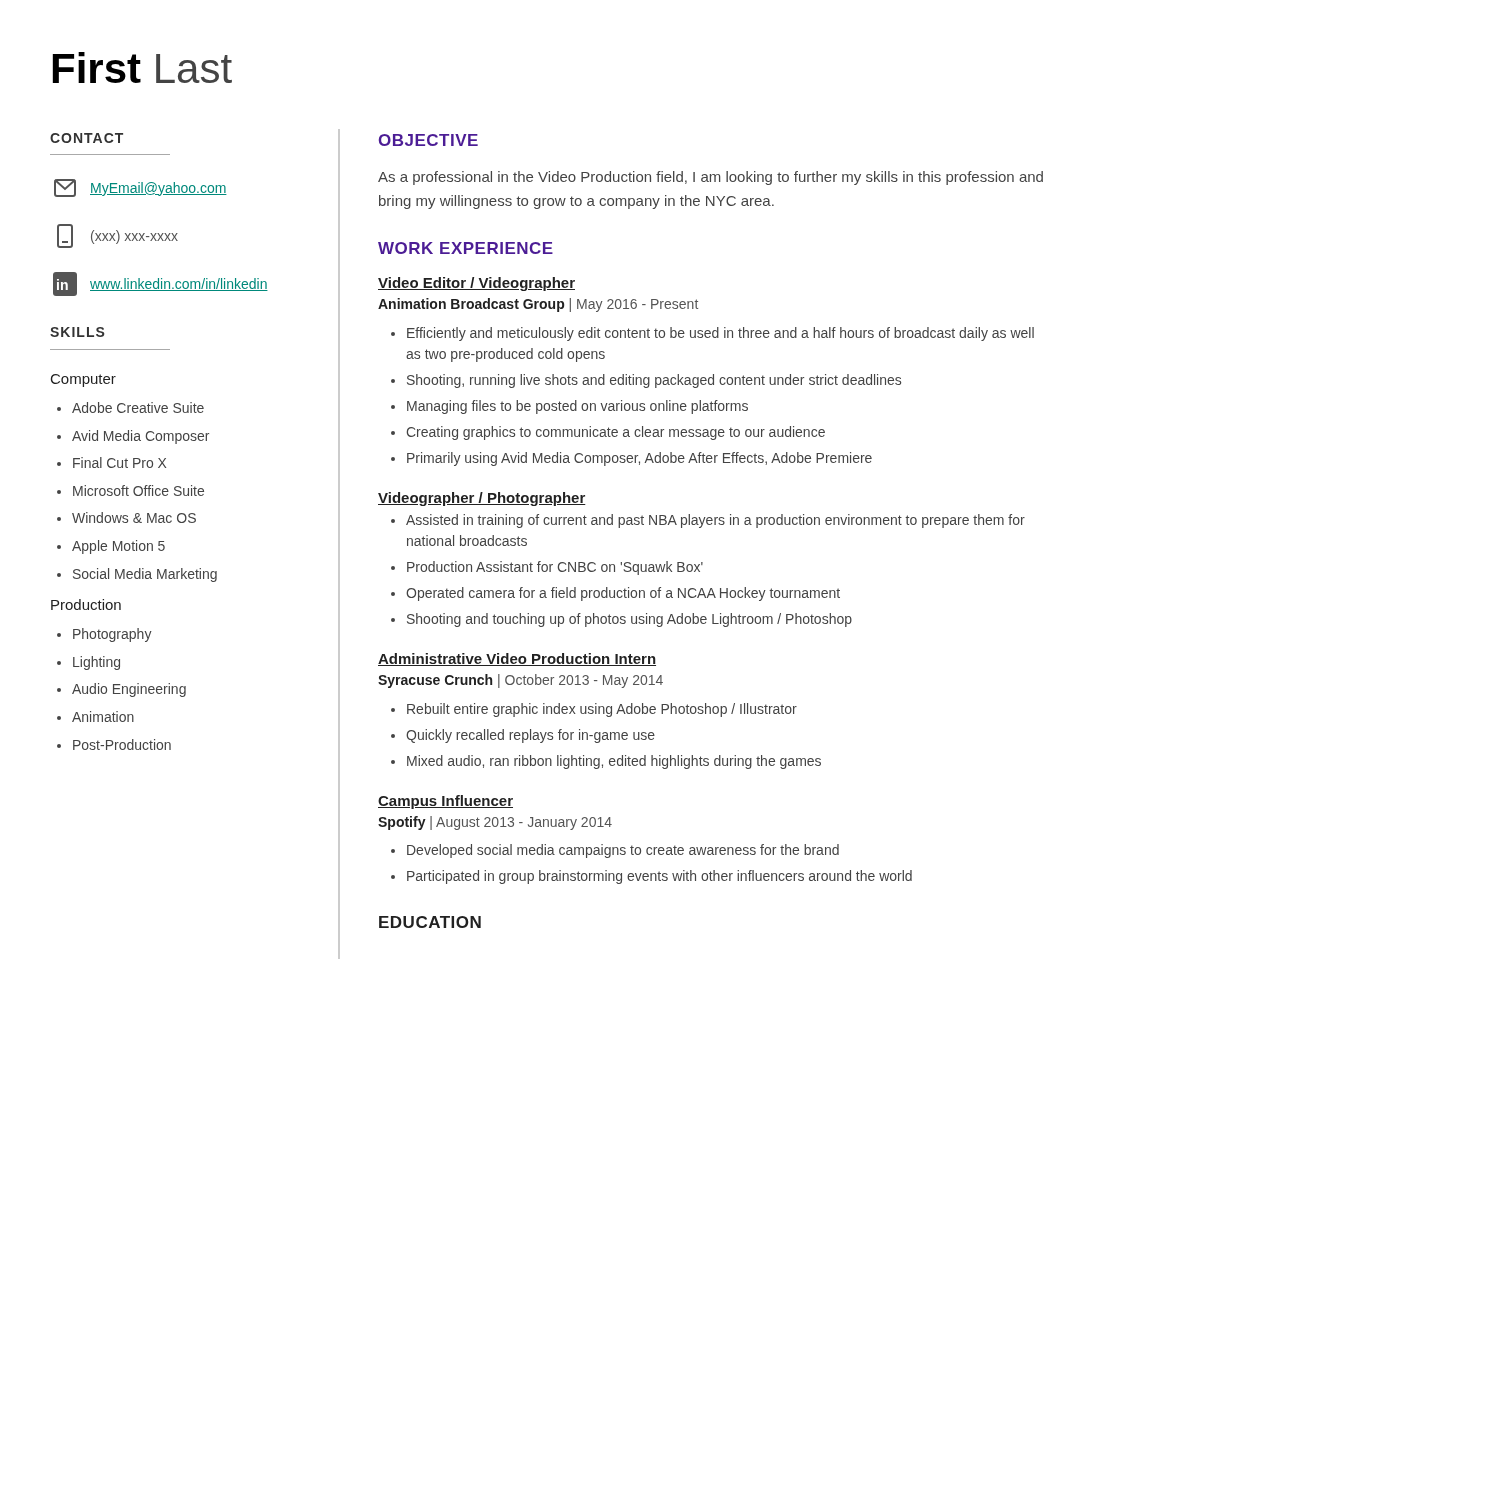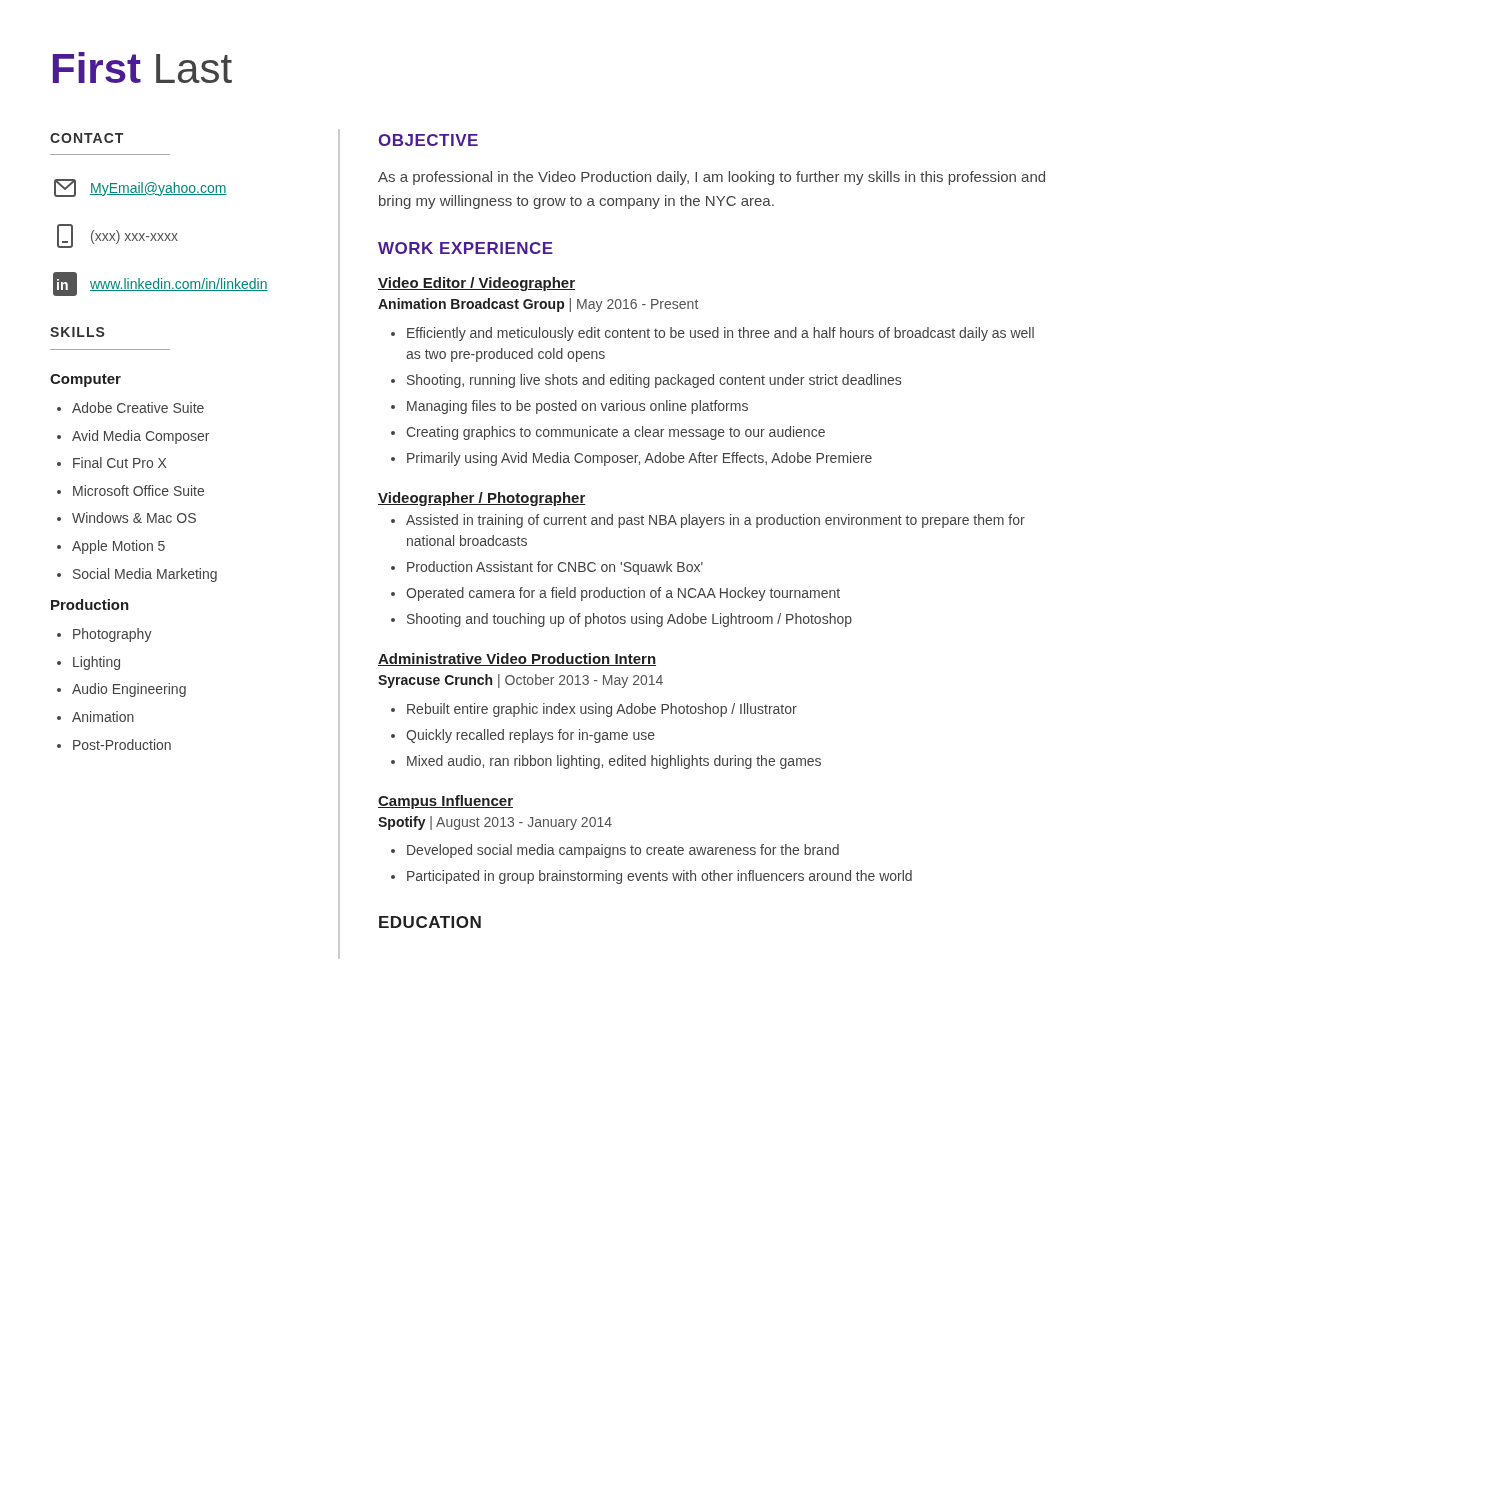--- a/index.html
+++ b/index.html
@@ -14,21 +14,21 @@
     }
 
     .header-name {
       font-size: 42px;
       font-weight: 400;
       color: #444;
       margin-bottom: 30px;
     }
     .header-name strong {
       font-weight: 900;
-      color: #4c1d95;
+      color: #000000;
     }
 
     .main-layout {
       display: flex;
       gap: 8px;
     }
 
     
     .sidebar {
       width: 290px;
@@ -80,21 +80,21 @@
       font-size: 14px;
     }
 
     .contact-text {
       font-size: 14px;
       color: #555;
     }
 
     .sidebar-sub-heading {
       font-size: 15px;
-      font-weight: 700;
+      font-weight: 400;
       color: #222;
       margin-bottom: 10px;
       margin-top: 10px;
     }
 
     .bullet-list {
       list-style: disc;
       padding-left: 22px;
       margin-bottom: 6px;
     }
@@ -247,21 +247,21 @@
         <li>Post-Production</li>
       </ul>
     </div>
 
   </div>
 
   <div class="content">
 
     <div class="content-section">
       <div class="content-section-heading">OBJECTIVE</div>
-      <p class="objective-text">As a professional in the Video Production daily, I am looking to further my skills in this profession and bring my willingness to grow to a company in the NYC area.</p>
+      <p class="objective-text">As a professional in the Video Production field, I am looking to further my skills in this profession and bring my willingness to grow to a company in the NYC area.</p>
     </div>
 
     <div class="content-section">
       <div class="content-section-heading">WORK EXPERIENCE</div>
 
       <div class="work-entry">
         <div class="job-title">Video Editor / Videographer</div>
         <div class="job-meta">
           <strong>Animation Broadcast Group</strong>
           <span> | </span>

